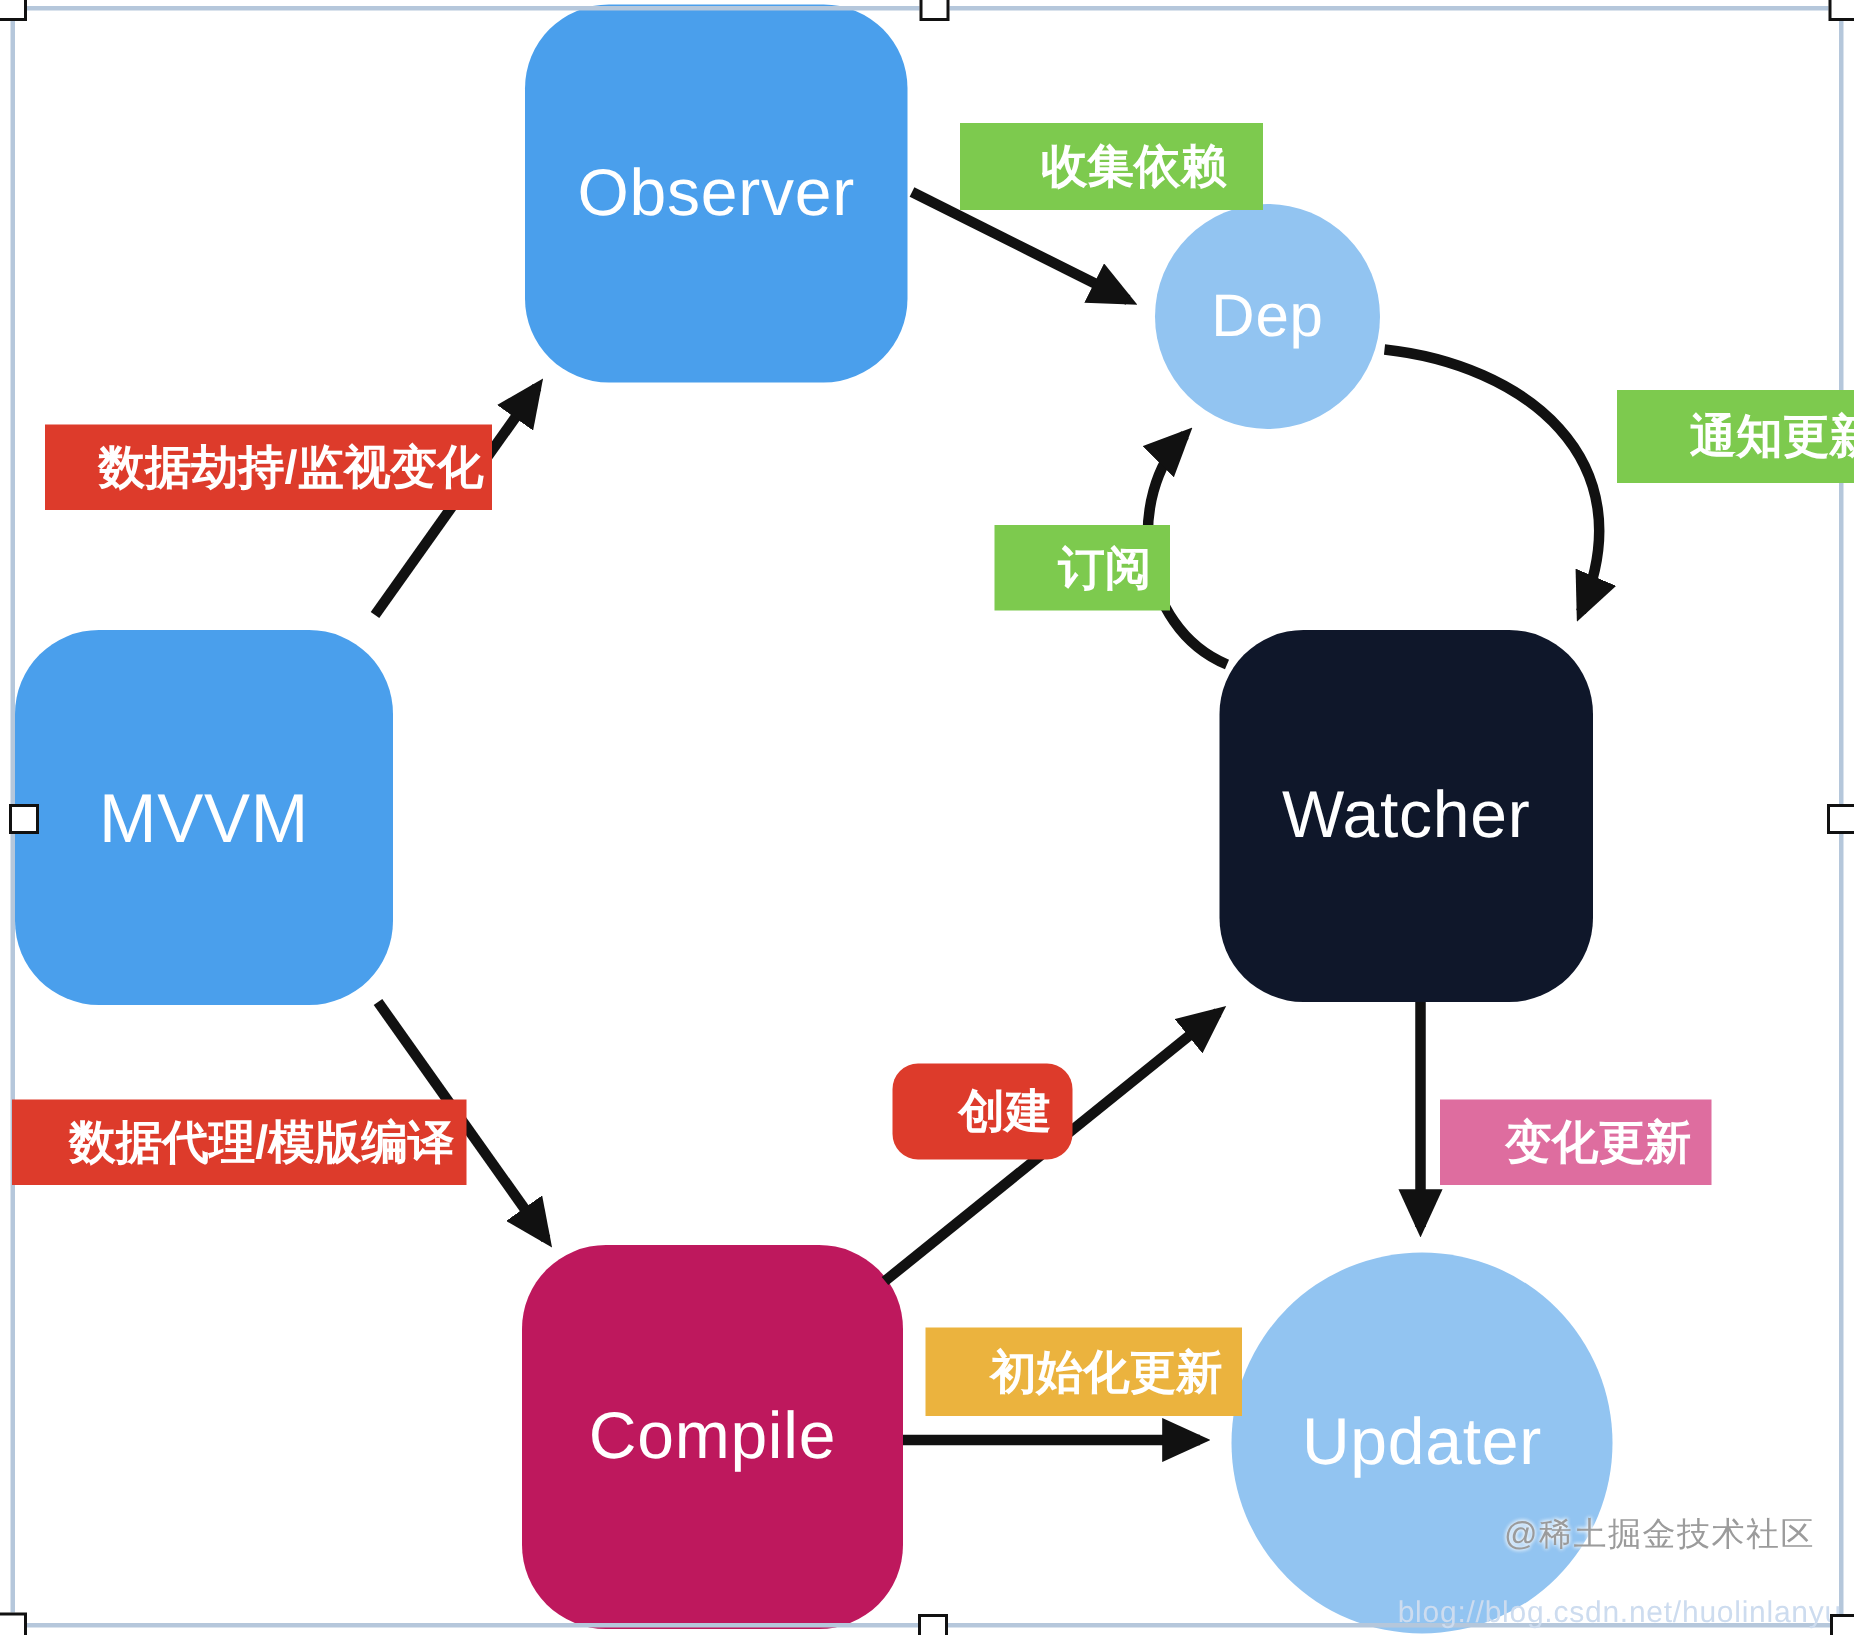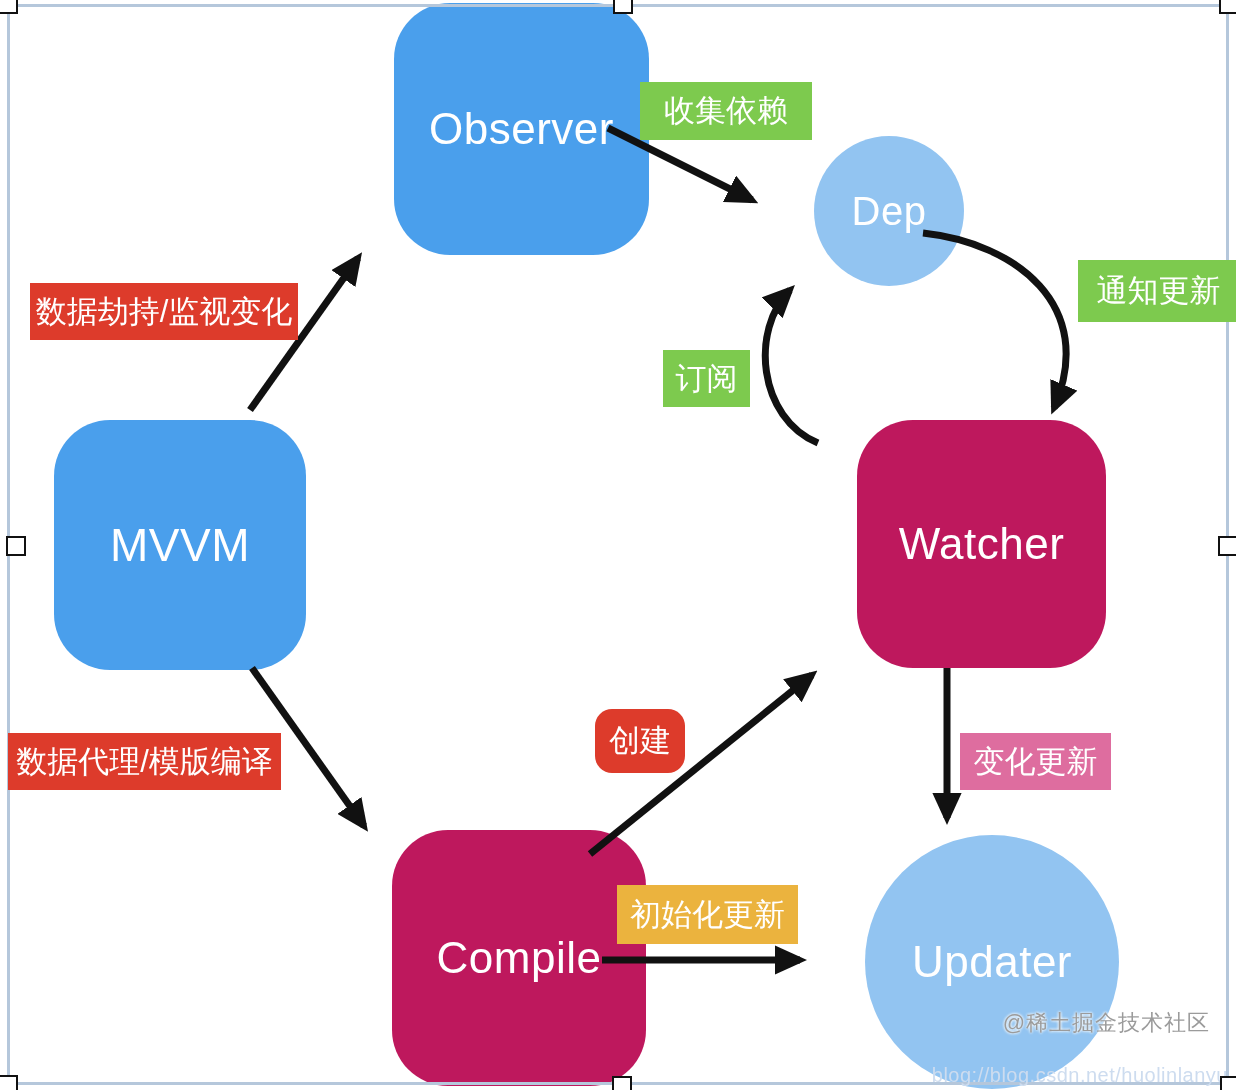--- a/index.html
+++ b/index.html
@@ -2,27 +2,27 @@
 <html><head>
 <meta charset="utf-8">
 <style>
   html,body{margin:0;padding:0;background:#fff;}
   #canvas{
     position:relative;width:1236px;height:1090px;overflow:hidden;background:#ffffff;
     font-family:"Liberation Sans","DejaVu Sans",sans-serif;
   }
   .node{
     position:absolute;display:flex;align-items:center;justify-content:center;
-    color:#fff;z-index:5;letter-spacing:.5px;margin-left:44px;
+    color:#fff;z-index:5;letter-spacing:.5px;
   }
   .rrect{border-radius:56px;}
   .circle{border-radius:50%;text-align:right;}
   .edge-label{
     position:absolute;display:flex;align-items:center;justify-content:center;
-    color:#fff;font-size:31px;font-weight:400;z-index:20;white-space:nowrap;
+    color:#fff;font-size:31px;font-weight:700;z-index:20;white-space:nowrap;padding-left:30px;
   }
   #edges{position:absolute;left:0;top:0;z-index:10;}
   .frame{
     position:absolute;left:7px;top:4px;width:1222px;height:1081px;
     border:3px solid #B5C7DB;z-index:15;pointer-events:none;box-sizing:border-box;
   }
   .handle{
     position:absolute;width:20px;height:20px;background:#fff;border:2.5px solid #111;
     box-sizing:border-box;z-index:30;
   }
@@ -47,21 +47,21 @@
   </div>
 
   <div class="node circle" style="left: 770px; top: 136px; width: 150px; height: 150px; font-size: 40px; background: rgb(146, 196, 241);">
     <span>Dep</span>
   </div>
 
   <div class="node rrect" style="left: 10px; top: 420px; width: 252px; height: 250px; font-size: 46px; background: rgb(74, 159, 236); justify-content: center;">
     <span>MVVM</span>
   </div>
 
-  <div class="node rrect" style="left: 813px; top: 420px; width: 249px; height: 248px; font-size: 44px; background: #be185d;">
+  <div class="node rrect" style="left: 813px; top: 420px; width: 249px; height: 248px; font-size: 44px; background: #0f172a;">
     <span>Watcher</span>
   </div>
 
   <div class="node rrect" style="left: 348px; top: 830px; width: 254px; height: 256px; font-size: 44px; background: #be185d;">
     <span>Compile</span>
   </div>
 
   <div class="node circle" style="left: 821px; top: 835px; width: 254px; height: 254px; font-size: 44px; background: rgb(146, 196, 241);">
     <span>Updater</span>
   </div>

